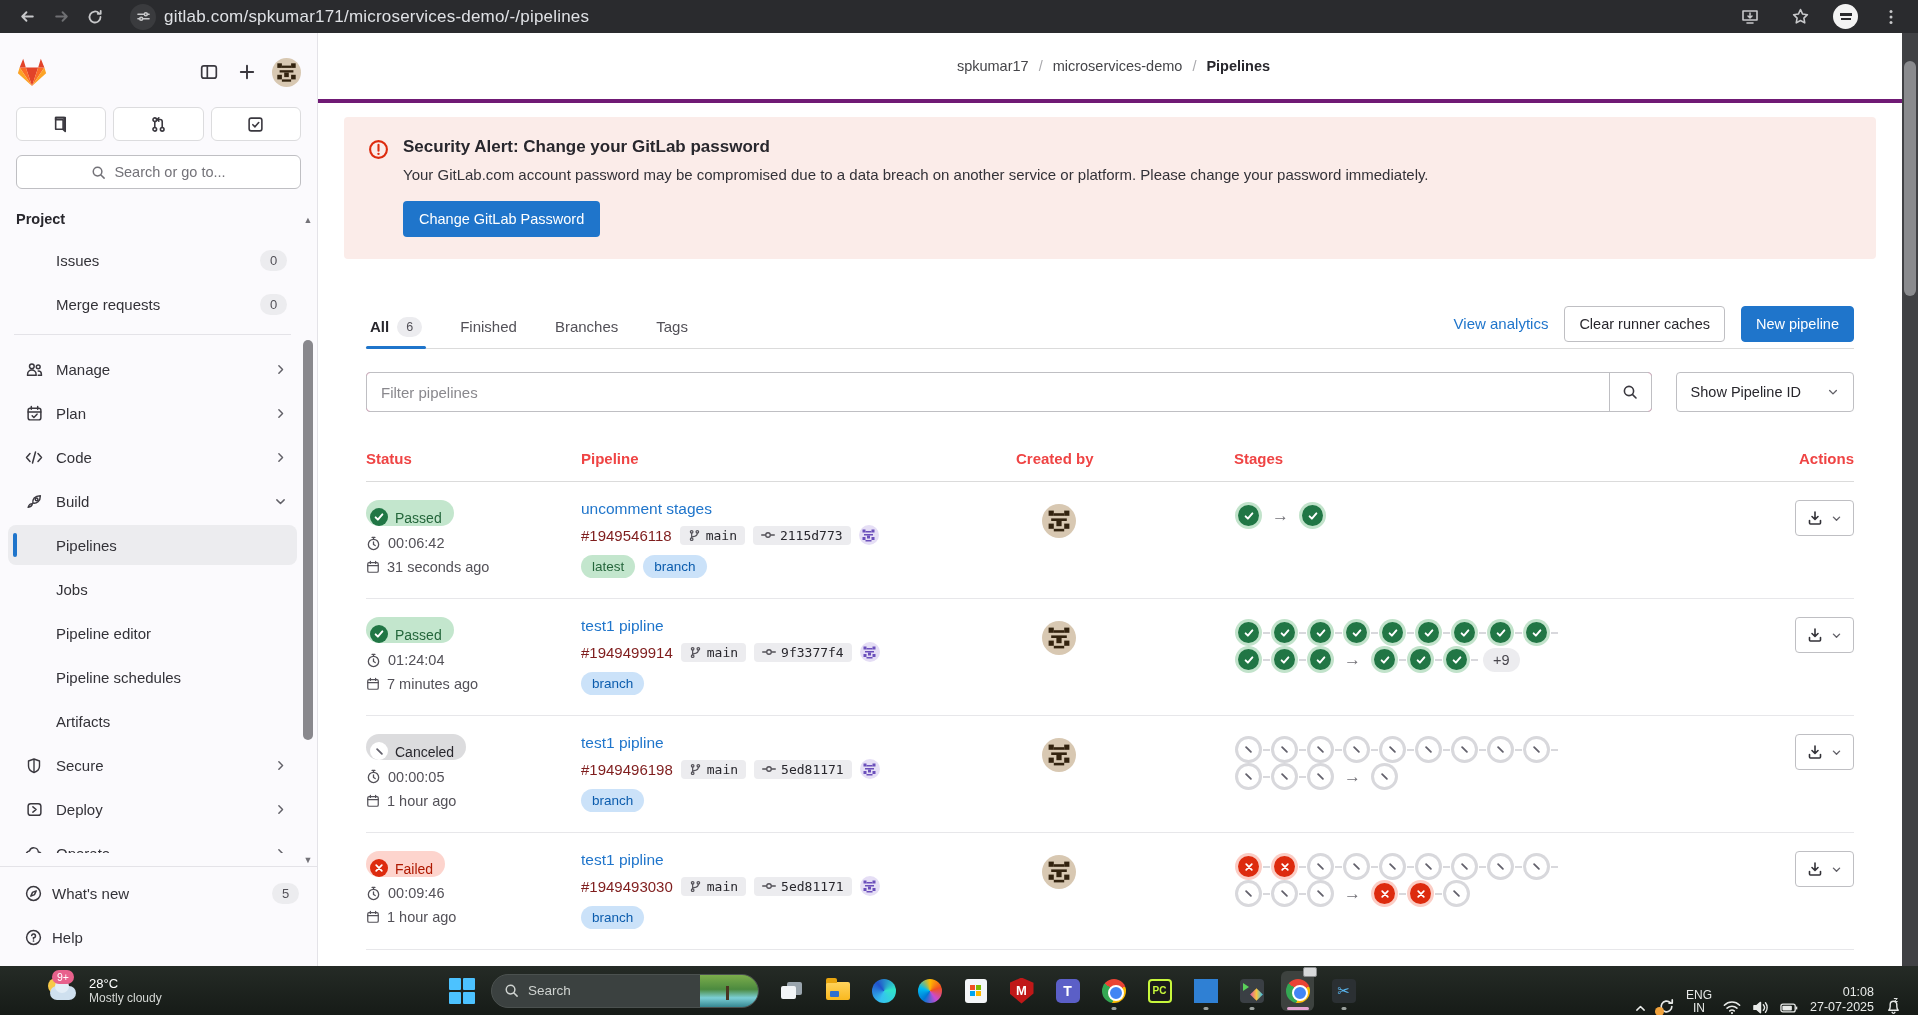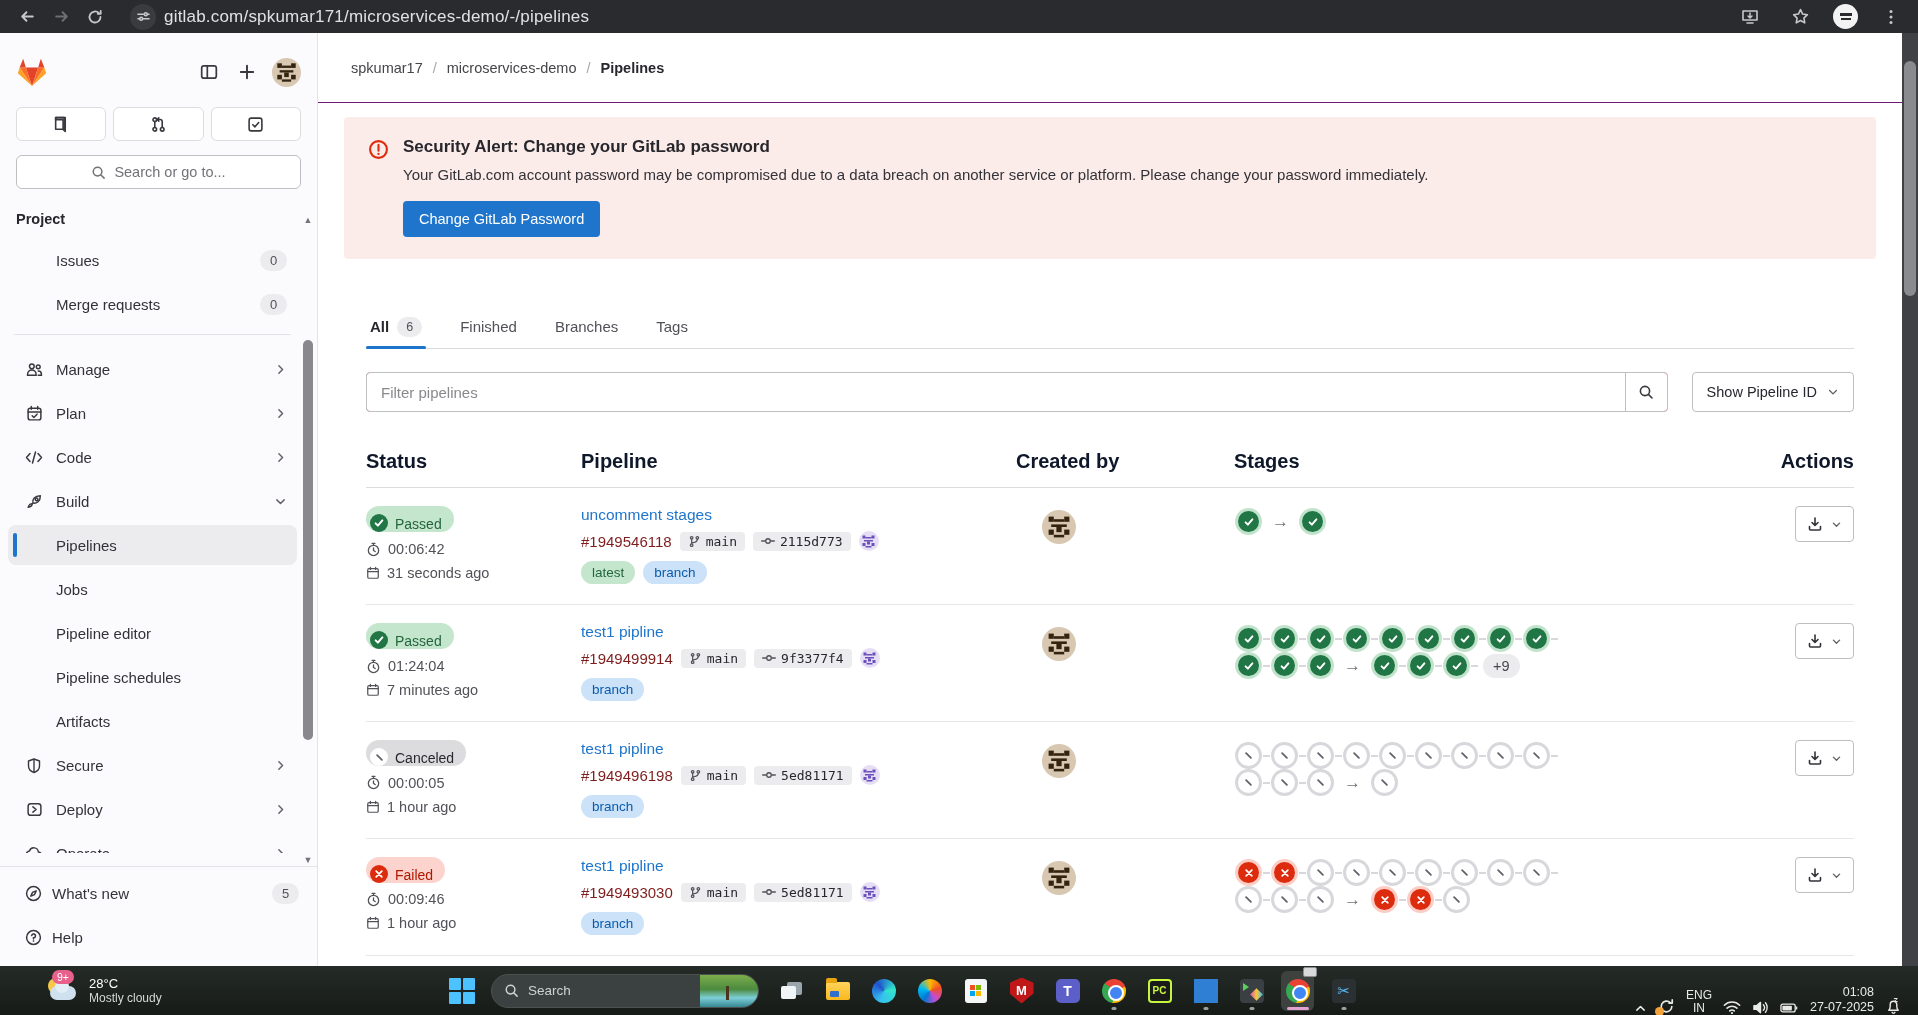--- a/index.html
+++ b/index.html
@@ -63,21 +63,21 @@
   
   .sb-scroll{position:absolute;right:3px;top:182px;width:12px;height:650px;display:flex;
              flex-direction:column;align-items:center;font-size:9px;color:#737278;}
   .sb-scroll .tri{line-height:10px;}
   .sb-scroll .rail{position:relative;flex:1;width:100%;}
   .sb-scroll .sb-thumb{position:absolute;left:1px;top:115px;width:10px;height:400px;border-radius:5px;background:#89888d;}
 
   
   .main{flex:1;position:relative;padding-right:16px;overflow:hidden;}
   .breadcrumb{height:70px;display:flex;align-items:center;padding:0 26px 0 33px;
-              border-bottom:1px solid #701a75;font-size:14.5px;}
+              border-bottom:4px solid #701a75;font-size:14.5px;justify-content:center;}
   .breadcrumb a{color:#454549;text-decoration:none;}
   .breadcrumb .sep{color:#a9a9ad;margin:0 10px;}
   .breadcrumb .current{font-weight:bold;color:#28272d;}
 
   .content{padding:0 26px;}
   .alert{margin-top:14px;background:#fbece9;border-radius:4px;padding:20px 24px 22px 24px;display:flex;gap:14px;}
   .alert-icon{color:#dd2b0e;flex:none;margin-top:2px;}
   .alert-title{font-weight:bold;font-size:17px;color:#28272d;}
   .alert-body{font-size:15px;color:#333238;margin-top:9px;}
   .alert-btn{margin-top:18px;display:inline-block;background:#1f75cb;color:#fff;font-size:14.5px;
@@ -97,25 +97,25 @@
   .btn{border:1px solid #bfbfc3;background:#fff;border-radius:4px;padding:9px 14px;font-size:14.5px;
        color:#28272d;cursor:pointer;font-family:inherit;}
   .btn-primary{background:#1f75cb;border-color:#1f75cb;color:#fff;}
 
   .filter-row{display:flex;align-items:stretch;margin-top:23px;gap:24px;}
   .filter-group{flex:1;display:flex;border:1px solid #bfbfc3;border-radius:4px;overflow:hidden;height:40px;background:#be185d;}
   .filter-group input{flex:1;border:none;outline:none;padding:0 14px;font-size:15px;font-family:inherit;color:#28272d;}
   .filter-group input::placeholder{color:#89888d;}
   .filter-search-btn{width:42px;border:none;border-left:1px solid #bfbfc3;background:#fff;display:flex;
                      align-items:center;justify-content:center;color:#3a383f;cursor:pointer;}
-  .dd-btn{display:flex;align-items:center;gap:10px;height:40px;flex:none;}
+  .dd-btn{display:flex;align-items:center;gap:26px;height:40px;flex:none;}
 
   .grid{display:grid;grid-template-columns:215px 435px 218px 1fr 118px;}
   .grid-head{margin-top:28px;padding-bottom:14px;border-bottom:1px solid #dbdbdb;font-weight:bold;
-             font-size:20px;color:#0f172a;padding-top:10px;}
+             font-size:15px;color:#ef4444;padding-top:10px;}
   .grid-head .h-actions{text-align:right;}
   .p-row{padding:18px 0 20px 0;border-bottom:1px solid #e7e7ea;}
   .badge-pill{display:inline-flex;align-items:flex-end;gap:7px;height:26px;padding:0 12px 0 4px;
               border-radius:13px;font-size:14px;}
   .badge-pill .st-ic{width:18px;height:18px;border-radius:50%;display:flex;align-items:center;justify-content:center;}
   .badge-pill.passed{background:#c3e6cd;color:#24663b;}
   .badge-pill.passed .st-ic{background:#217645;}
   .badge-pill.canceled{background:#dcdcde;color:#28272d;}
   .badge-pill.canceled .st-ic{background:#fff;}
   .badge-pill.failed{background:#fdd4cd;color:#ae1800;}
@@ -539,20 +539,25 @@
                 <div class="tab">
                   <span>Finished</span>
                 </div>
                 <div class="tab">
                   <span>Branches</span>
                 </div>
                 <div class="tab">
                   <span>Tags</span>
                 </div>
               </div>
+            <div class="tabs-actions">
+              <a class="link-blue">View analytics</a>
+              <button class="btn">Clear runner caches</button>
+              <button class="btn btn-primary">New pipeline</button>
+            </div>
           </div>
 
           <div class="filter-row">
             <div class="filter-group">
               <input type="text" placeholder="Filter pipelines" style="">
               <button class="filter-search-btn">
                 <svg width="16" height="16" viewBox="0 0 16 16" fill="none" stroke="currentColor" stroke-width="1.6" stroke-linecap="round">
                     <circle cx="7" cy="7" r="4.6"></circle>
                     <path d="M10.6 10.6L14 14"></path>
                   </svg>

